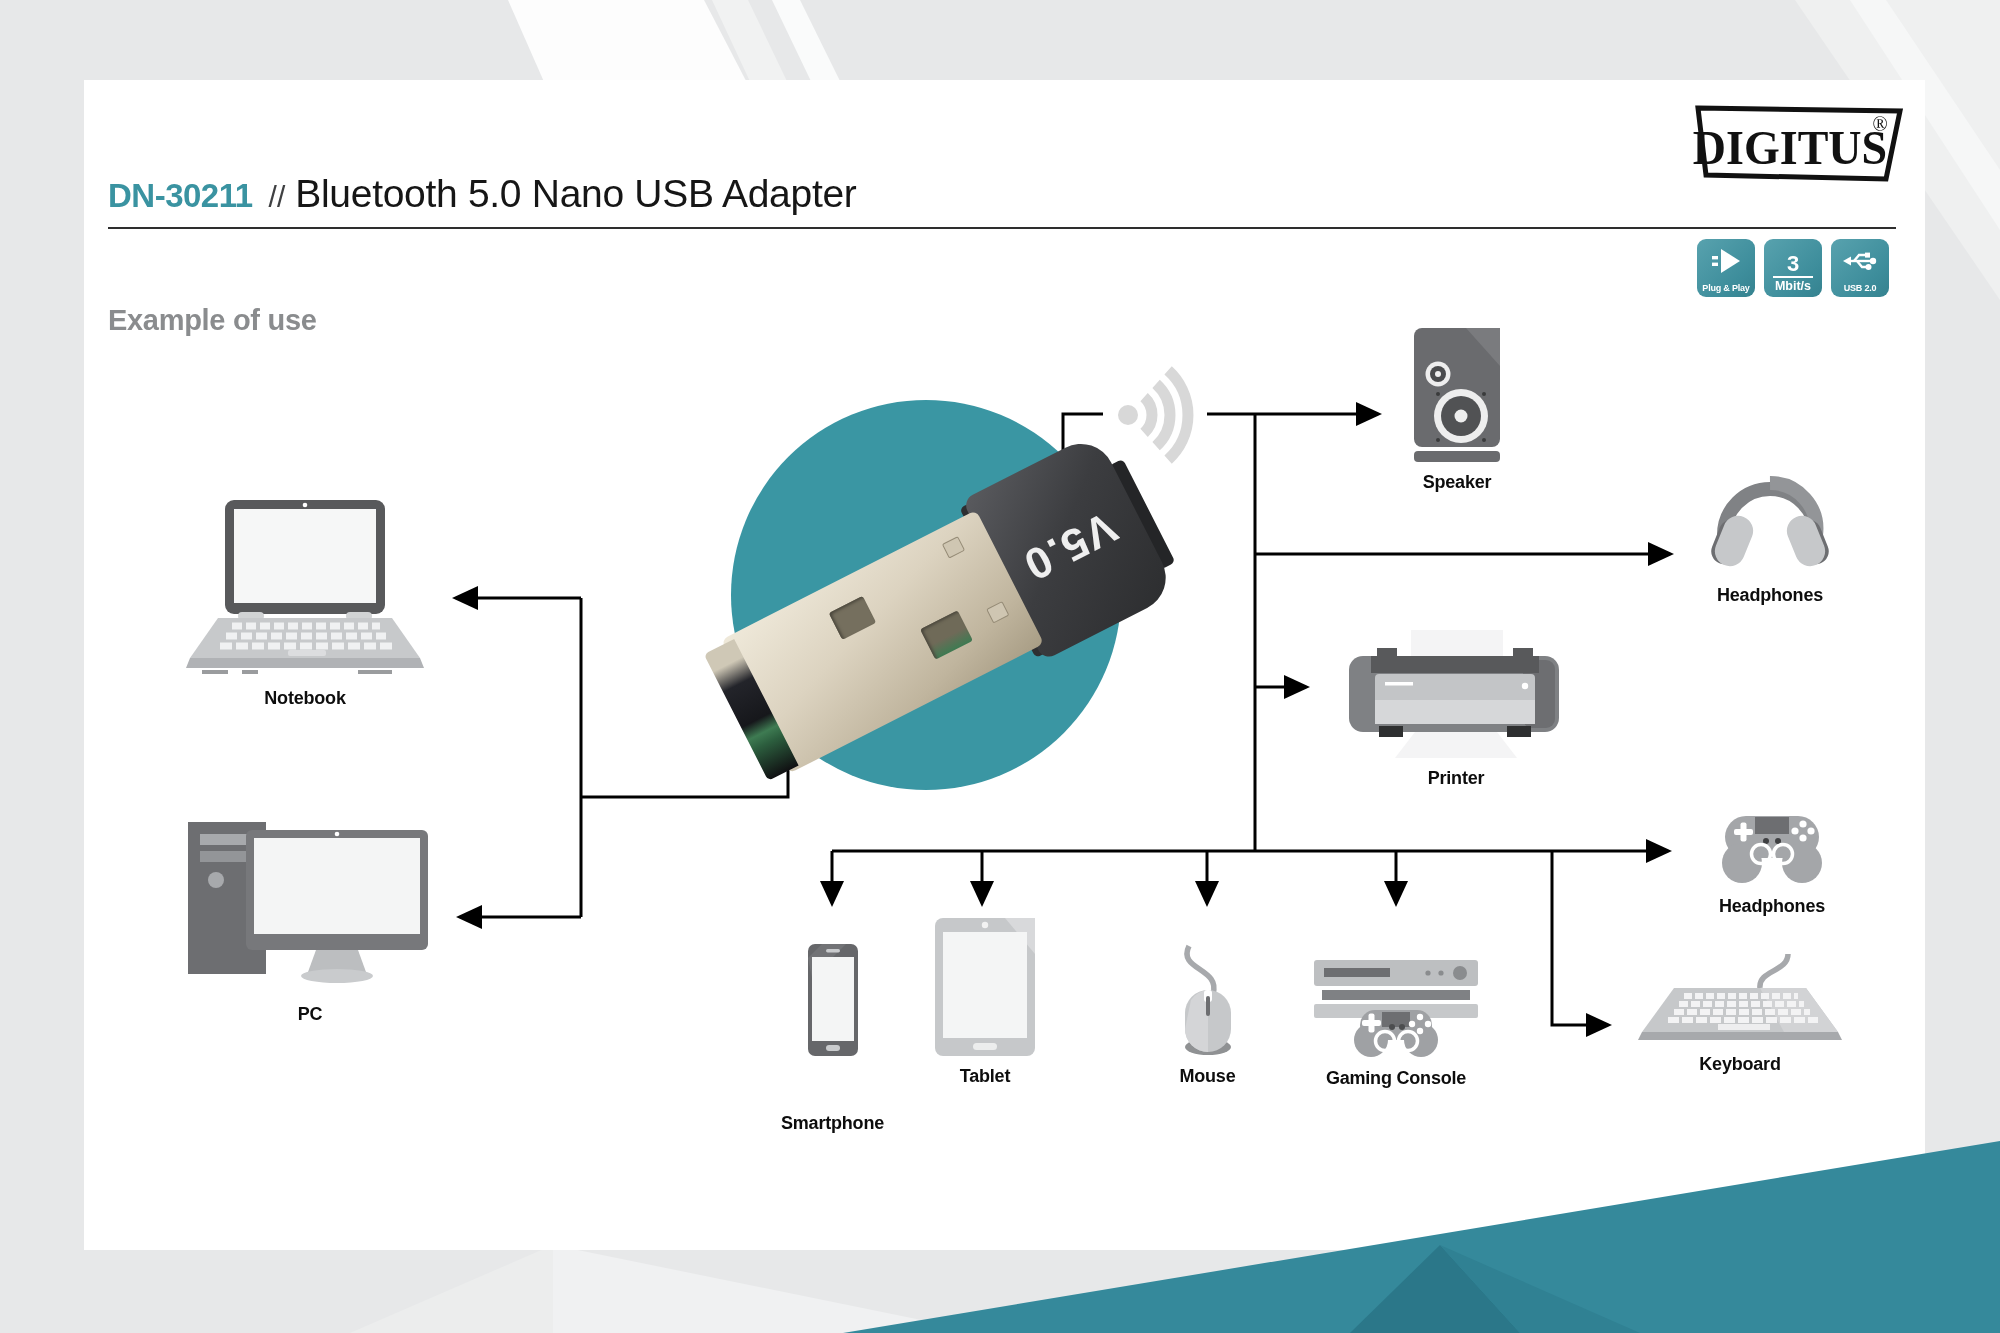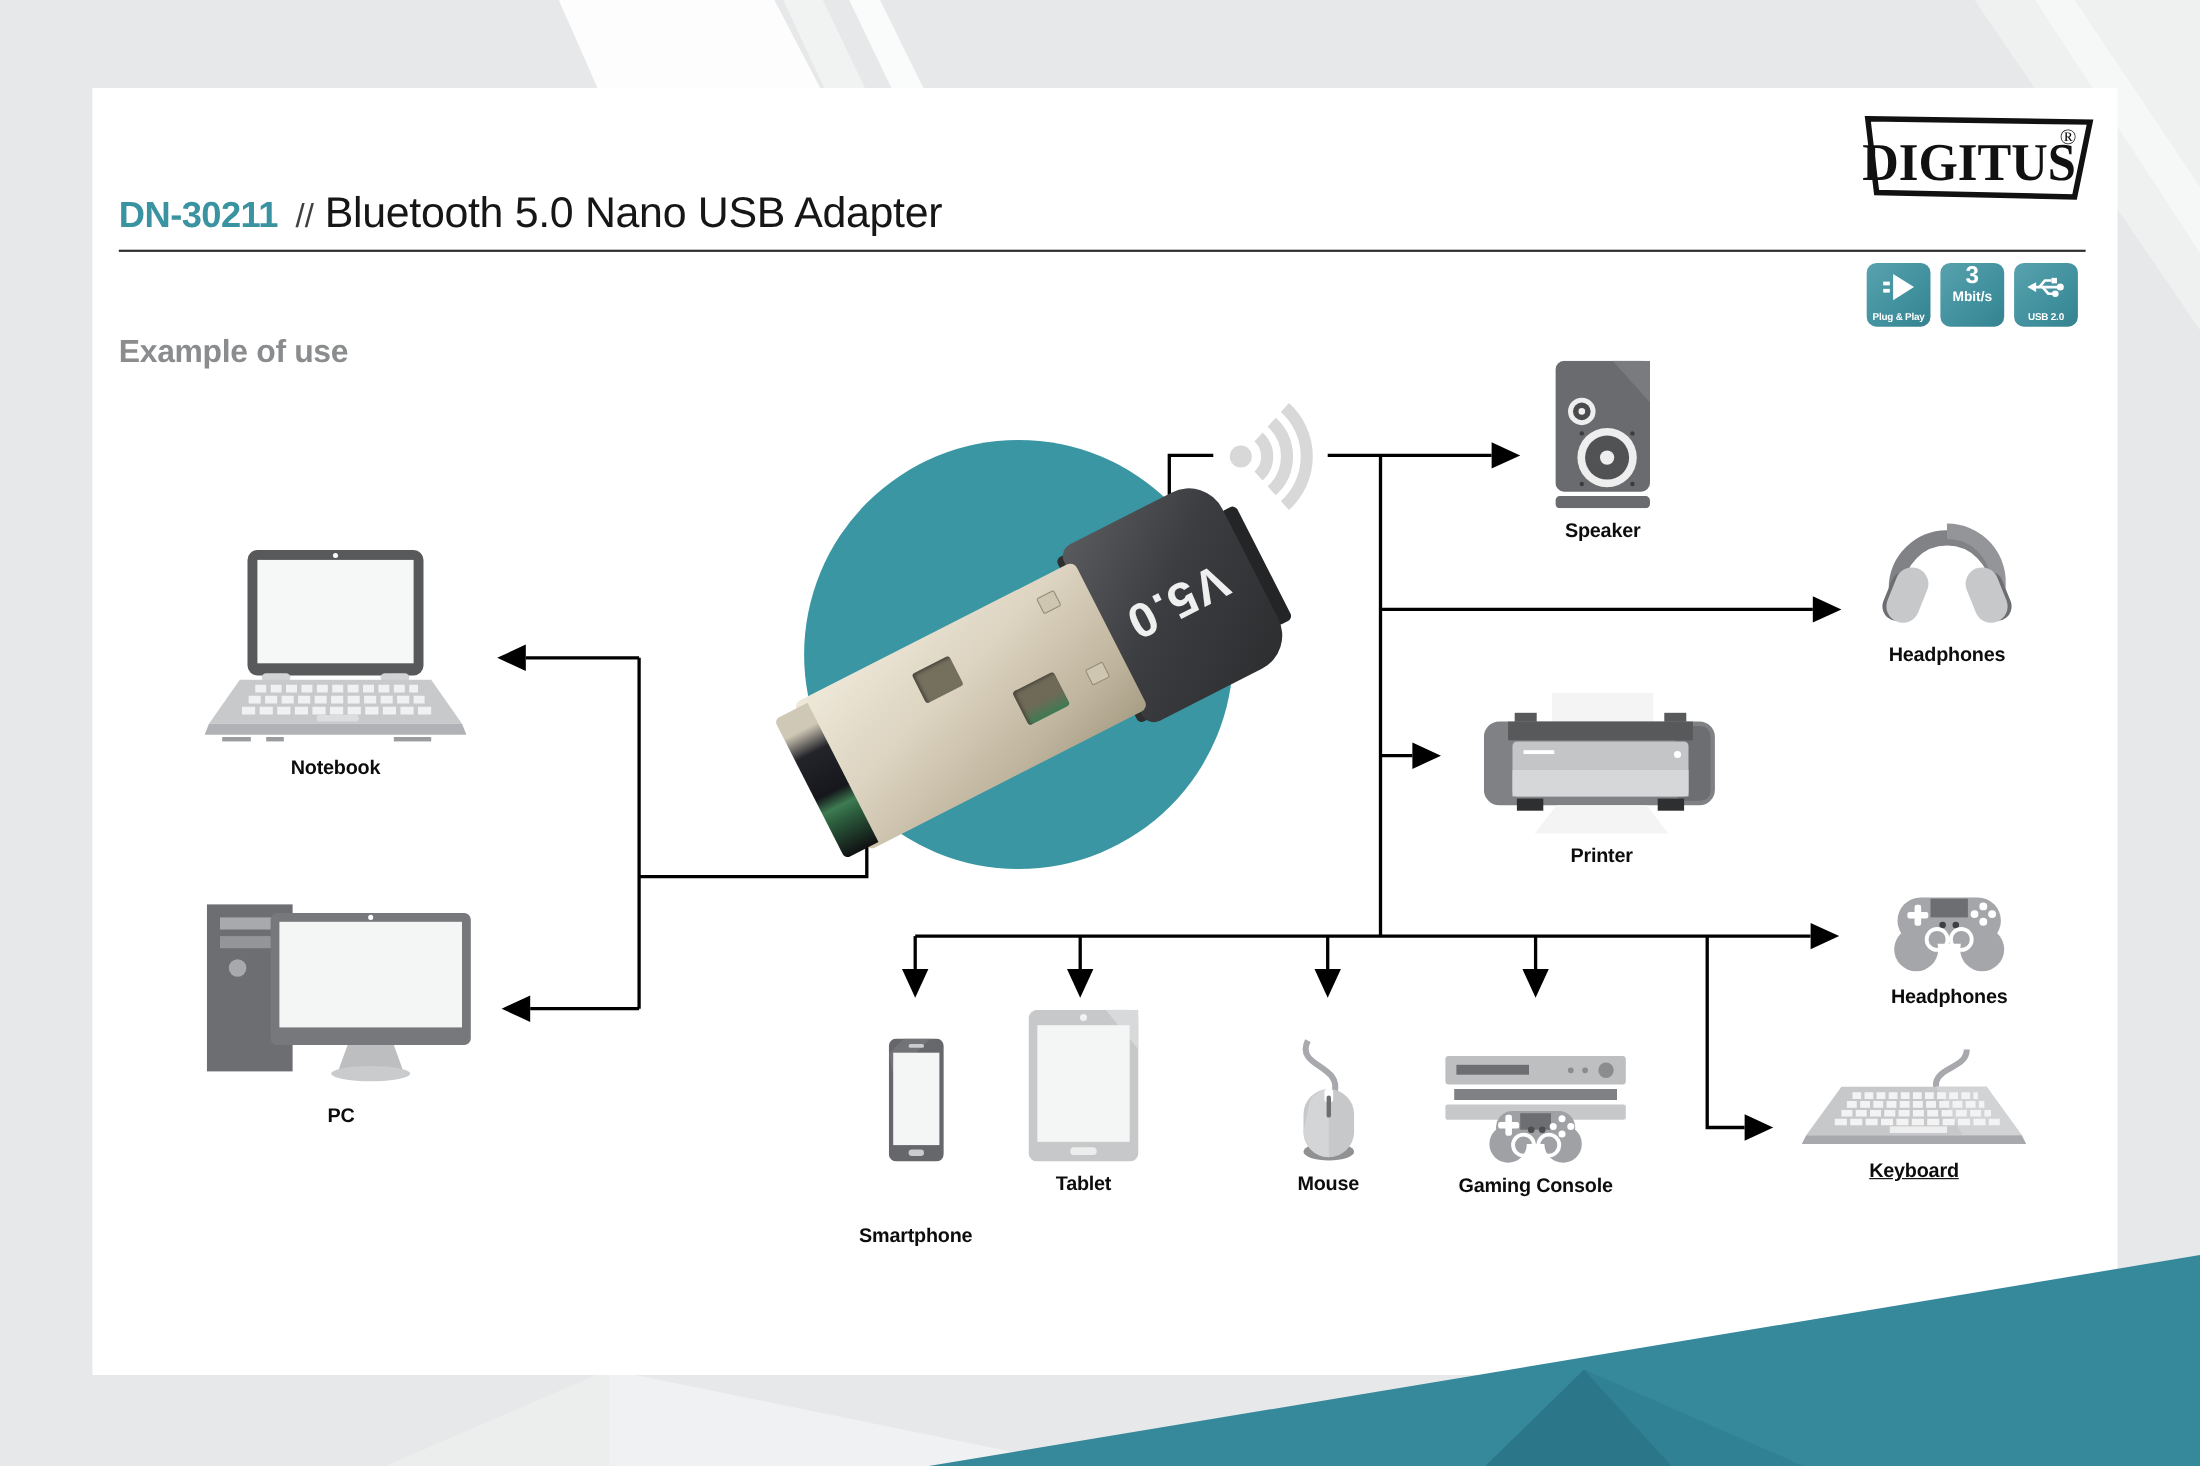--- a/index.html
+++ b/index.html
@@ -35,21 +35,21 @@
   .header-rule{left:108px;top:227px;width:1788px;height:2px;background:#2e2e2e;z-index:5;}
   .section-title{left:108px;top:304px;font-size:29px;font-weight:bold;color:#8a8c8e;z-index:5;letter-spacing:-0.3px;}
 
   
   .badges{left:1697px;top:239px;display:flex;gap:9px;z-index:5;}
   .badge{width:58px;height:58px;border-radius:9px;background:linear-gradient(135deg,#58a2ae 0%,#3d8d9b 70%,#35828f 100%);
          color:#fff;display:flex;flex-direction:column;align-items:center;justify-content:flex-end;overflow:hidden;}
   .badge-label{font-size:9px;font-weight:bold;margin-bottom:4px;white-space:nowrap;letter-spacing:-0.2px;}
   .badge-value{font-size:22px;font-weight:bold;line-height:20px;margin-top:4px;}
   .badge-divider{width:40px;height:2px;background:#fff;margin:2px 0 1px 0;}
-  .badge-unit{font-size:12.5px;font-weight:bold;margin-bottom:20px;}
+  .badge-unit{font-size:12.5px;font-weight:bold;margin-bottom:4px;}
   .badge .icon-wrap{flex:1;display:flex;align-items:center;justify-content:center;width:100%;}
 
   
   .hero-circle{left:731px;top:400px;width:390px;height:390px;border-radius:50%;background:#3a96a3;z-index:6;}
   .usb{left:710px;top:530px;width:470px;height:160px;transform:rotate(-27deg);z-index:12;}
   .usb *{position:absolute;}
   .usb-tab{left:446px;top:26px;width:16px;height:116px;background:#242527;border-radius:5px;}
   .usb-cap{left:300px;top:-10px;width:150px;height:180px;border-radius:12px 34px 34px 12px;
            background:linear-gradient(140deg,#5a5b5f 0%,#3c3d40 45%,#2c2d2f 100%);}
   .usb-collar{left:294px;top:-4px;width:16px;height:168px;background:#2e2f31;border-radius:5px;}
@@ -76,21 +76,21 @@
   .dev-notebook{left:170px;top:500px;width:270px;}
   .dev-pc{left:180px;top:822px;width:260px;}
   .dev-speaker{left:1402px;top:328px;width:110px;}
   .dev-headphones{left:1700px;top:463px;width:140px;}
   .dev-printer{left:1346px;top:630px;width:220px;}
   .dev-smartphone{left:775px;top:944px;width:115px;gap:47px;}
   .dev-tablet{left:930px;top:918px;width:110px;}
   .dev-mouse{left:1160px;top:944px;width:95px;}
   .dev-console{left:1306px;top:960px;width:180px;}
   .dev-controller{left:1712px;top:810px;width:120px;}
-  .dev-keyboard{left:1635px;top:952px;width:210px;text-decoration:underline;}
+  .dev-keyboard{left:1635px;top:952px;width:210px;}
 </style>
 </head>
 <body>
 
 <div class="shape band-white-1"></div>
 <div class="shape band-white-2"></div>
 <div class="shape band-white-3"></div>
 <div class="shape band-right-1"></div>
 <div class="shape band-right-2"></div>
 <div class="shape band-bl-1"></div>

